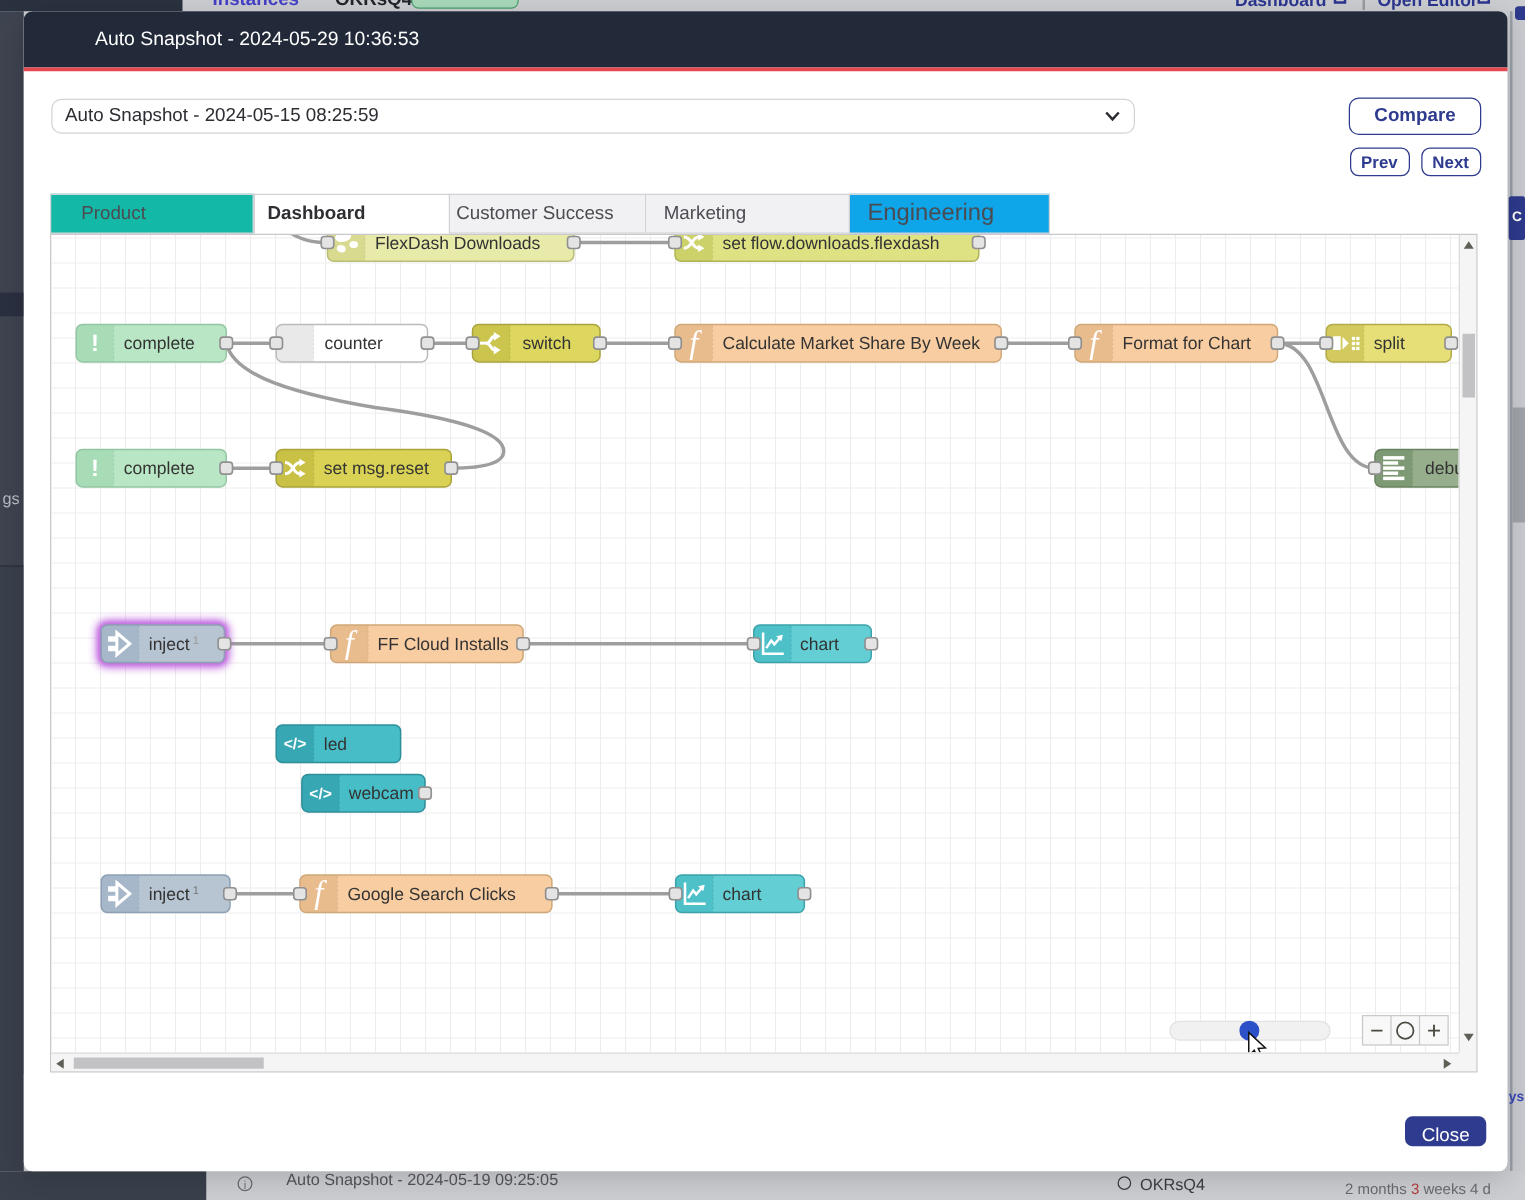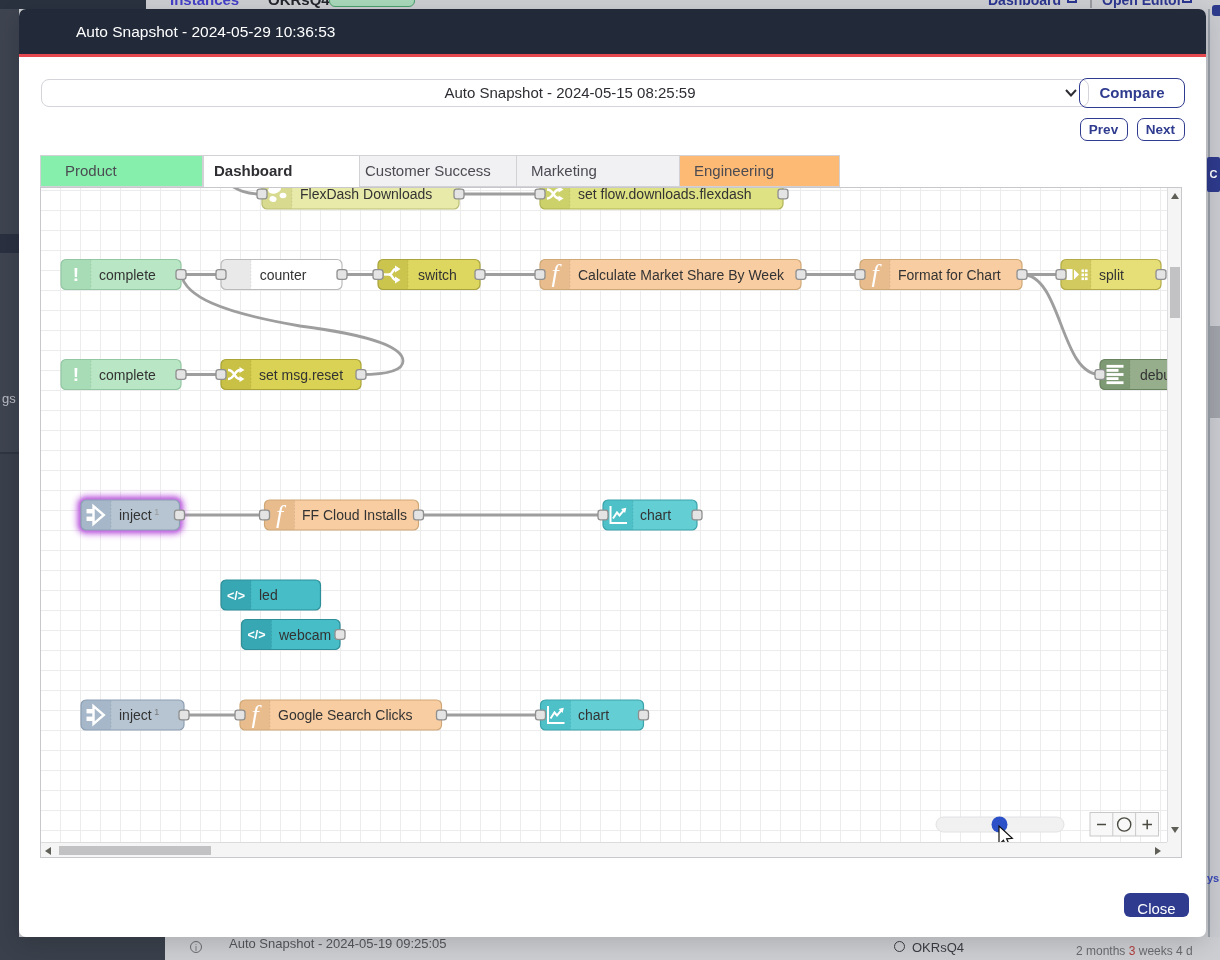--- a/index.html
+++ b/index.html
@@ -42,36 +42,36 @@
   <div class="abs" style="left:894px;top:941px;width:11px;height:11px;border:1.5px solid #3c3d44;border-radius:50%"></div>
   <div class="abs" style="left:912px;top:940px;font-size:13px;color:#3c3d44">OKRsQ4</div>
   <div class="abs" style="left:1076px;top:944px;font-size:12px;color:#6a6b70">2 months <span style="color:#b43c3c">3</span> weeks 4 d</div>
 
   <div class="abs" style="left:19px;top:9px;width:1187px;height:928px;background:#fff;border-radius:7px;box-shadow:0 6px 24px rgba(0,0,0,0.16);">
     <div class="abs" style="left:0;top:0;width:100%;height:45px;background:#222a3a;border-radius:7px 7px 0 0;">
       <div style="margin-left:57px;line-height:45px;font-size:15.5px;font-weight:normal;color:#fff">Auto Snapshot - 2024-05-29 10:36:53</div>
     </div>
     <div class="abs" style="left:0;top:45px;width:100%;height:3px;background:#e5484e"></div>
 
-    <div class="abs" style="left:22px;top:70px;width:1048px;height:28px;border:1px solid #d4d4da;border-radius:8px;text-align:center;">
+    <div class="abs" style="left:22px;top:70px;width:867px;height:28px;border:1px solid #d4d4da;border-radius:8px;">
       <div style="margin-left:10px;line-height:26px;font-size:15px;color:#2d2d33">Auto Snapshot - 2024-05-15 08:25:59</div>
       <svg class="abs" style="right:10px;top:8px" width="14" height="10" viewBox="0 0 14 10">
           <path d="M2 2 L7 7.5 L12 2" fill="none" stroke="#2d2d33" stroke-width="2"></path>
         </svg>
     </div>
     <div class="abs" style="left:1060px;top:69px;width:106px;height:30px;border:1.2px solid #2e3b8e;border-radius:8px;text-align:center;line-height:28px;font-size:15px;font-weight:bold;color:#2e3b8e">Compare</div>
 
     <div class="abs" style="left:1060.5px;top:109px;width:48px;height:23px;border:1.2px solid #2e3b8e;border-radius:7px;text-align:center;line-height:21px;font-size:13.5px;font-weight:bold;color:#2e3b8e">Prev</div>
     <div class="abs" style="left:1117.5px;top:109px;width:48px;height:23px;border:1.2px solid #2e3b8e;border-radius:7px;text-align:center;line-height:21px;font-size:13.5px;font-weight:bold;color:#2e3b8e">Next</div>
 
-    <div class="abs" style="left:21px;top:146px;width:163px;height:32px;background:#86efac;border:1px solid #d2d2d6;font-size:15px;color:#4b4b52;line-height:30px"><span style="margin-left:24px">Product</span></div>
+    <div class="abs" style="left:21px;top:146px;width:163px;height:32px;background:#14b8a6;border:1px solid #d2d2d6;font-size:15px;color:#4b4b52;line-height:30px"><span style="margin-left:24px">Product</span></div>
     <div class="abs" style="left:184px;top:146px;width:157px;height:32px;background:#fff;border:1px solid #d2d2d6;border-bottom:none;font-size:15px;font-weight:bold;color:#2f2f33;line-height:30px"><span style="margin-left:10px">Dashboard</span></div>
     <div class="abs" style="left:341px;top:146px;width:157px;height:32px;background:#f1f1f3;border:1px solid #d2d2d6;border-left:none;font-size:15px;color:#4b4b52;line-height:30px"><span style="margin-left:5px">Customer Success</span></div>
     <div class="abs" style="left:498px;top:146px;width:163px;height:32px;background:#f1f1f3;border:1px solid #d2d2d6;border-left:none;font-size:15px;color:#4b4b52;line-height:30px"><span style="margin-left:14px">Marketing</span></div>
-    <div class="abs" style="left:661px;top:146px;width:160px;height:32px;background:#fdba74;border:1px solid #d2d2d6;border-left:none;font-size:15px;color:#4b4b52;line-height:30px"><span style="margin-left:14px">Engineering</span></div>
+    <div class="abs" style="left:661px;top:146px;width:160px;height:32px;background:#0ea5e9;border:1px solid #d2d2d6;border-left:none;font-size:19px;color:#4b4b52;line-height:30px"><span style="margin-left:14px">Engineering</span></div>
 
     <div class="abs" style="left:21px;top:178px;width:1142px;height:671px;border:1px solid #c8c8cc;background:#fff;overflow:hidden">
       <svg class="abs" style="left:0;top:0" width="1126" height="654" viewBox="41 188 1126 654">
         <defs>
           <filter id="glow" x="-50%" y="-50%" width="200%" height="200%">
               <feGaussianBlur stdDeviation="3.4"></feGaussianBlur>
             </filter>
           <filter id="glow2" x="-50%" y="-50%" width="200%" height="200%">
               <feGaussianBlur stdDeviation="1.6"></feGaussianBlur>
             </filter>

